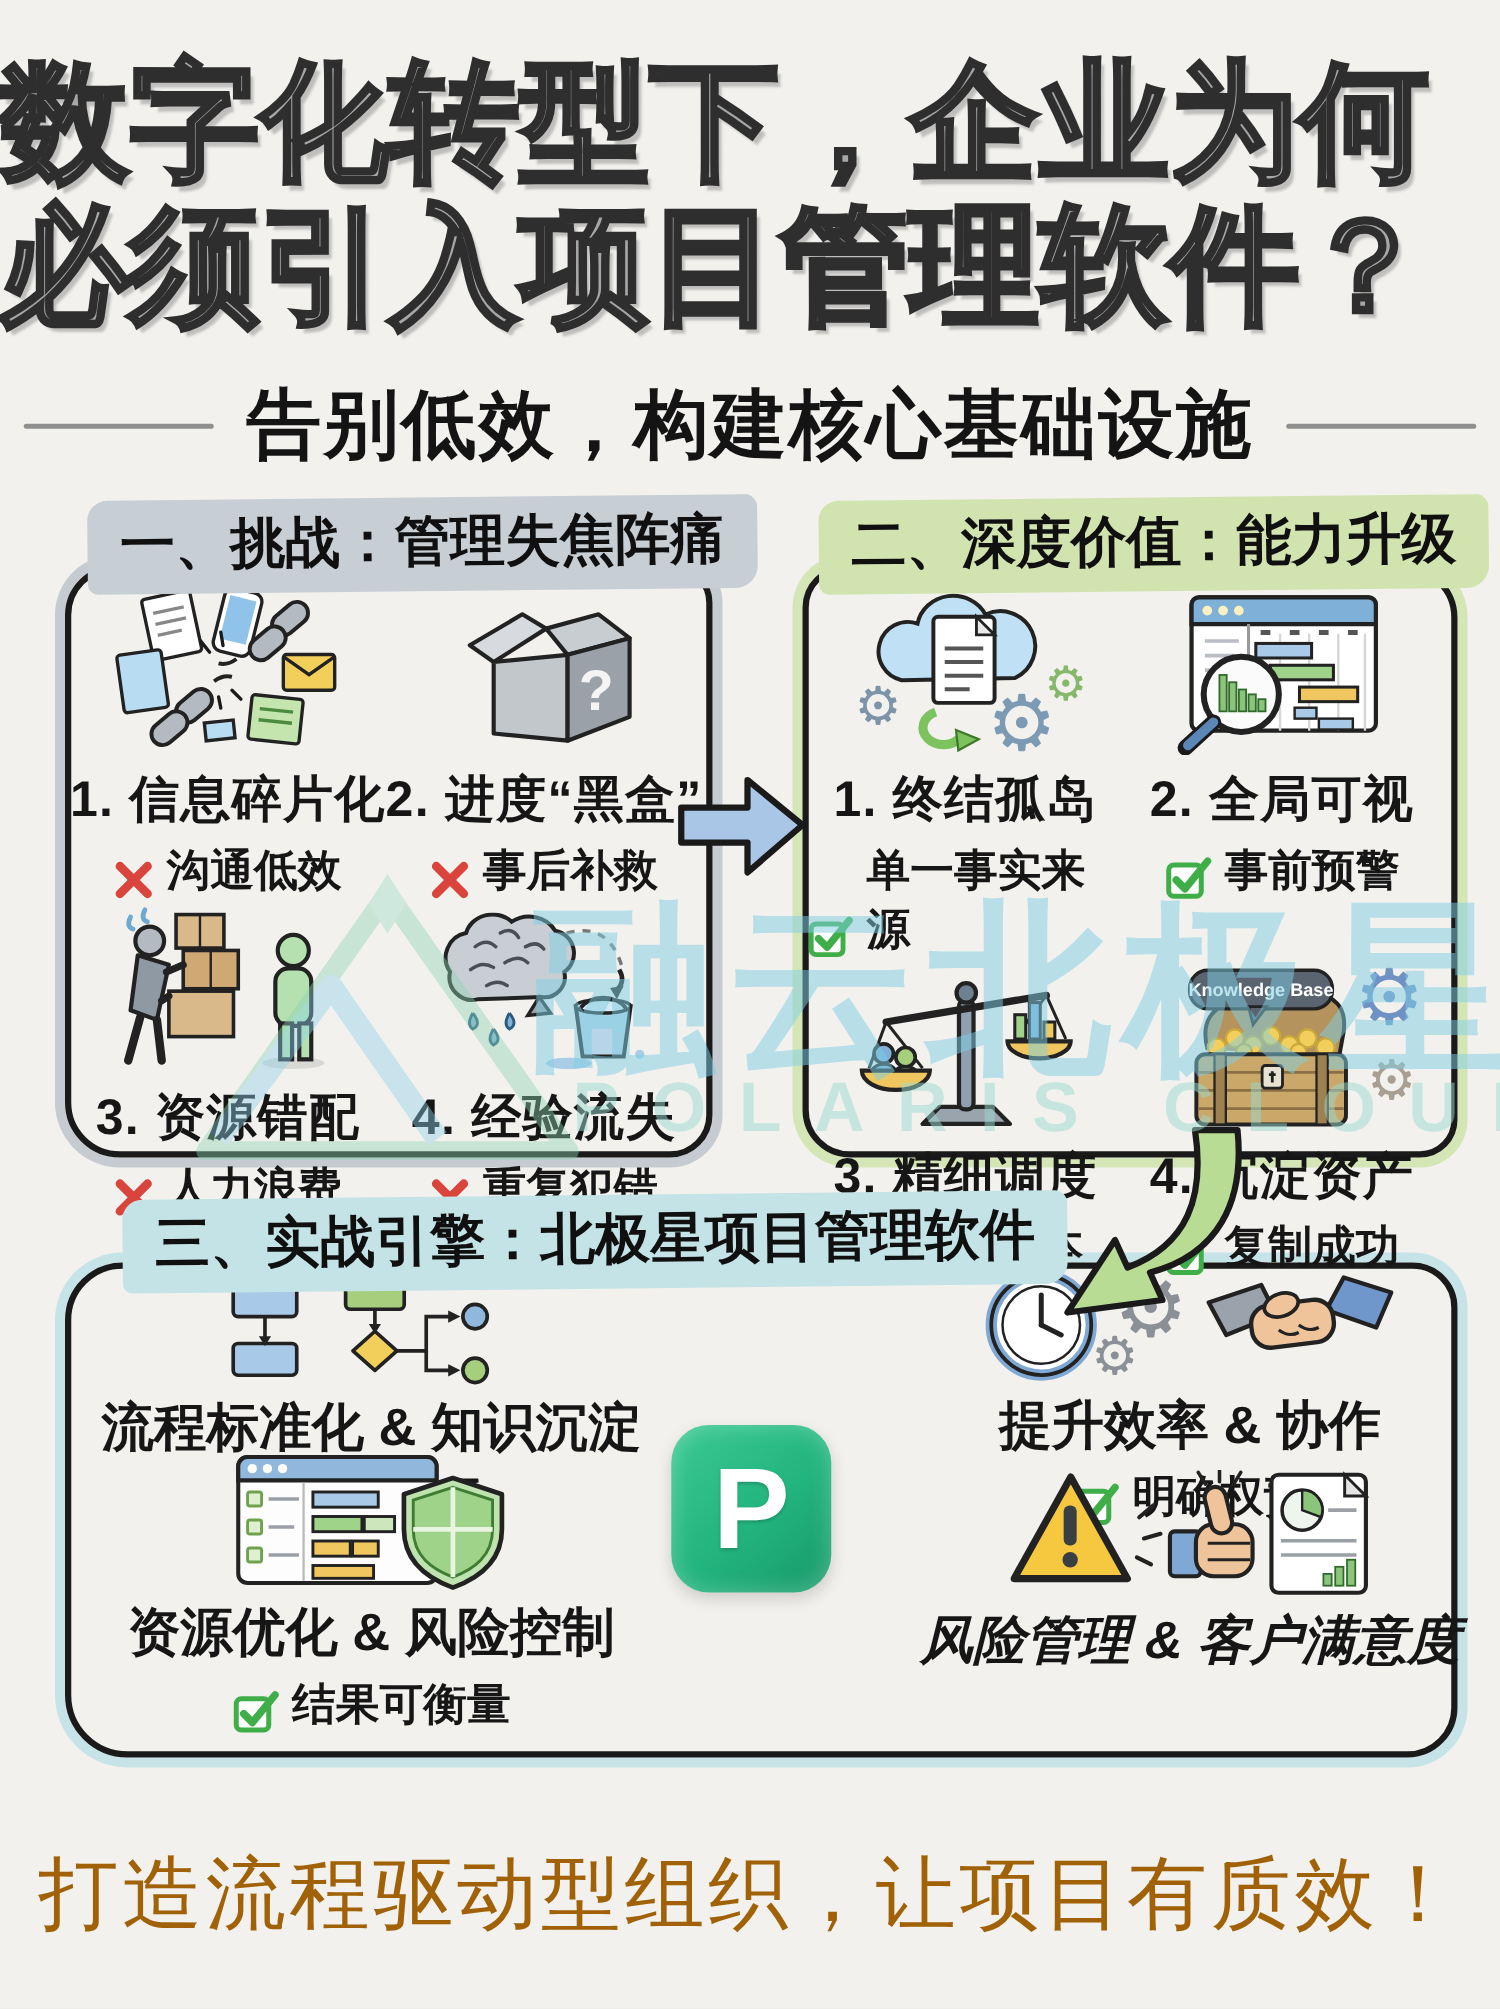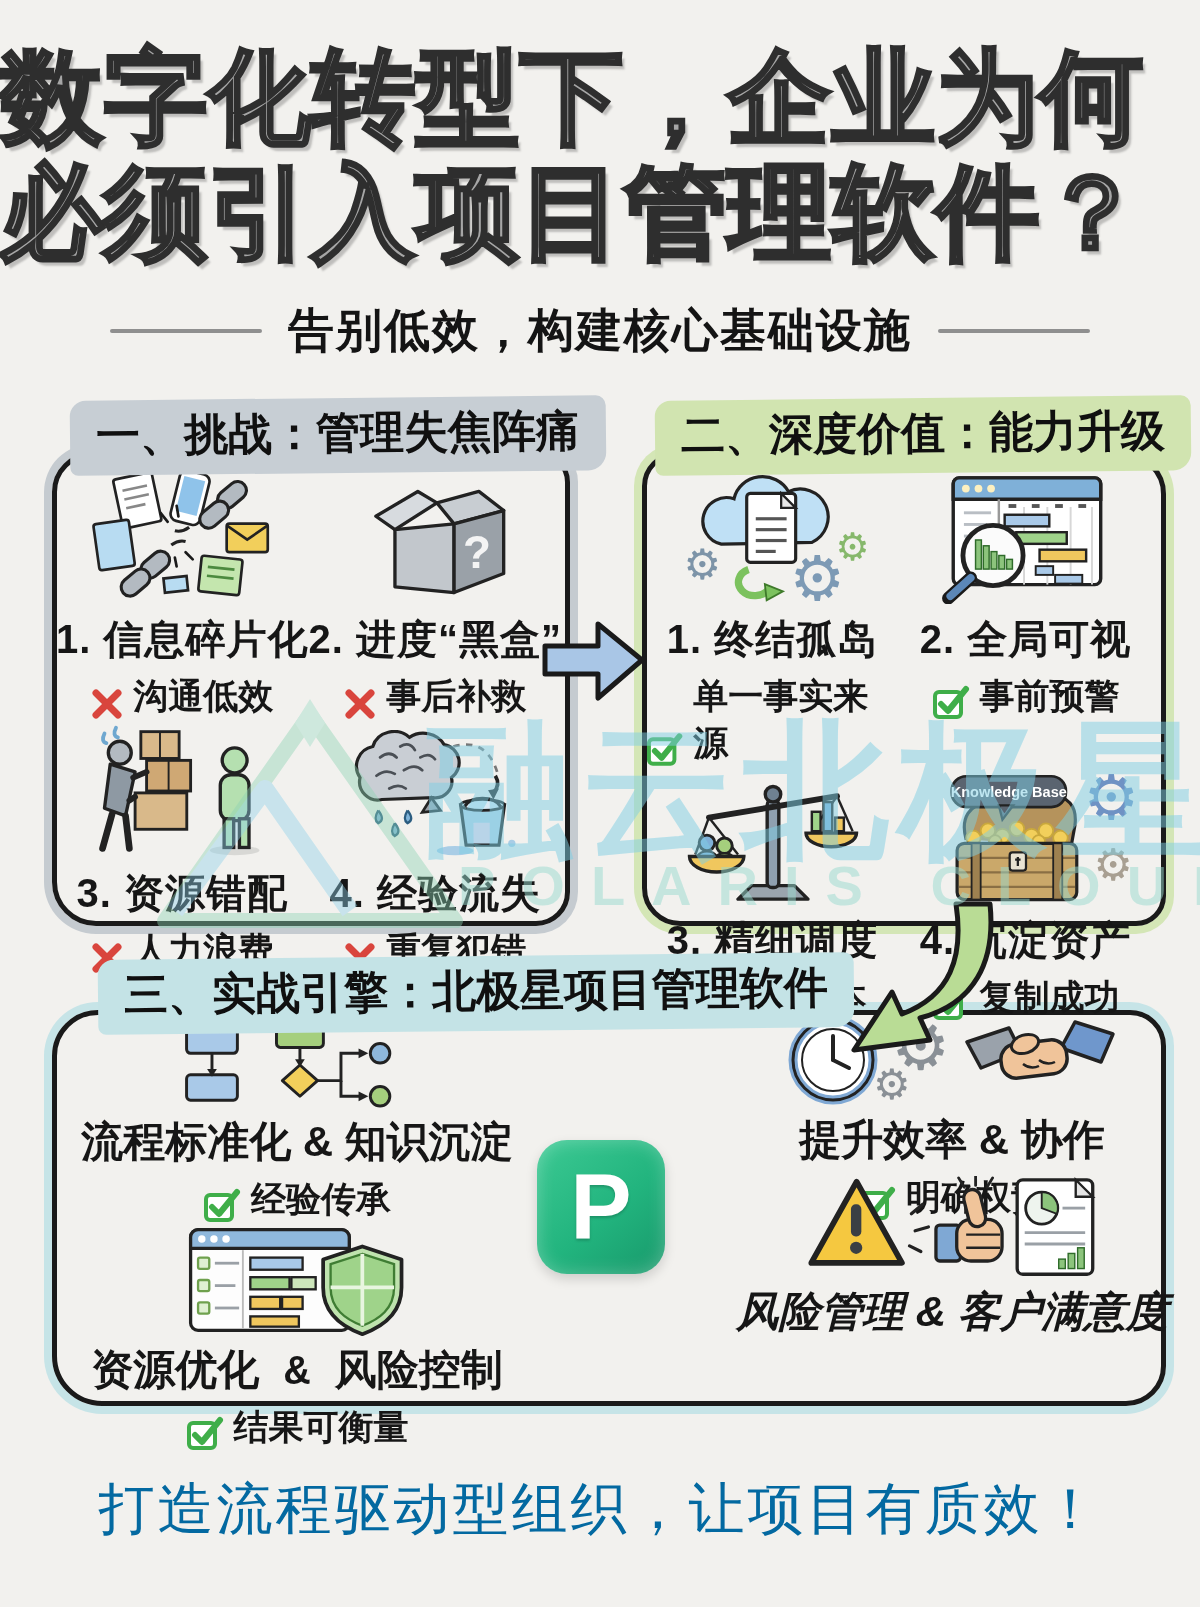--- a/index.html
+++ b/index.html
@@ -4,21 +4,21 @@
 <style>
   html,body{margin:0;padding:0;background:#e8e7e5;}
   .poster{position:relative;width:1200px;height:1607px;background:#f2f1ee;overflow:hidden;
           font-family:"Liberation Sans","DejaVu Sans",sans-serif;color:#161616;margin:0 auto;}
   
   .title{position:absolute;top:40px;left:0;width:1200px;
          font-size:103px;font-weight:800;line-height:1.12;letter-spacing:1px;
          color:#a6a6a6;-webkit-text-stroke:3.5px #2e2e2e;text-shadow:4px 5px 2px rgba(40,40,40,.25);}
   .subtitle-row{position:absolute;top:300px;left:0;width:1200px;display:flex;align-items:center;justify-content:center;gap:26px;}
   .subtitle-row .rule{width:152px;height:4px;background:#8f8f8f;border-radius:3px;}
-  .subtitle{font-size:46px;font-weight:700;color:#141414;letter-spacing:2px;}
+  .subtitle{font-size:60px;font-weight:700;color:#141414;letter-spacing:2px;}
   
   .sec-box{position:absolute;border:5px solid #1a1a1a;background:transparent;}
   .box1{left:52px;top:452px;width:508px;height:464px;border-radius:40px 30px 34px 44px;box-shadow:0 0 0 8px #c5cbd0;}
   .box2{left:642px;top:452px;width:514px;height:464px;border-radius:34px 42px 30px 38px;box-shadow:0 0 0 8px #d4e6b6;}
   .box3{left:52px;top:1010px;width:1104px;height:386px;border-radius:46px 36px 40px 50px;box-shadow:0 0 0 8px #c6e4e7;}
   .sec-head{position:absolute;z-index:10;padding:6px 26px 10px;font-size:44px;font-weight:800;color:#101010;
             border-radius:16px 10px 18px 8px;transform:rotate(-0.6deg);white-space:nowrap;}
   .head1{left:70px;top:398px;background:#c7ced4;}
   .head2{left:655px;top:398px;background:#d1e4b0;}
   .head3{left:98px;top:956px;background:#c4e3e6;}
@@ -27,36 +27,36 @@
   .grid1{left:56px;top:466px;width:500px;height:446px;}
   .grid2{left:646px;top:466px;width:506px;height:446px;}
   .cell{display:flex;flex-direction:column;align-items:center;justify-content:flex-start;}
   .item-icon{height:138px;display:flex;align-items:flex-end;justify-content:center;position:relative;}
   .item-title{font-size:40px;font-weight:800;margin-top:8px;letter-spacing:1px;white-space:nowrap;}
   .status-row{display:flex;align-items:flex-end;gap:10px;margin-top:6px;font-size:35px;font-weight:800;}
   
   .eng-item{position:absolute;display:flex;flex-direction:column;align-items:center;z-index:5;}
   .e1{left:62px;top:1022px;width:470px;}
   .e2{left:732px;top:1012px;width:440px;}
-  .e3{left:62px;top:1224px;width:470px;font-family:Liberation Mono, monospace;}
+  .e3{left:62px;top:1160px;width:470px;}
   .e4{left:732px;top:1176px;width:440px;font-style:italic;}
   .eng-icon{display:flex;align-items:flex-end;justify-content:center;position:relative;}
   .eng-title{font-size:42px;font-weight:800;margin-top:6px;white-space:nowrap;}
   
   .flow-arrow{position:absolute;left:542px;top:616px;z-index:8;}
   .down-arrow{position:absolute;left:838px;top:900px;z-index:25;}
   
   .app-icon{position:absolute;left:537px;top:1140px;width:128px;height:134px;border-radius:30px;z-index:6;
             background:linear-gradient(140deg,#3cc993 0%,#22b47e 55%,#18996b 100%);
             display:flex;align-items:center;justify-content:center;
             box-shadow:inset 0 0 18px rgba(255,255,255,.28),0 5px 12px rgba(0,0,0,.15);}
   .app-letter{font-size:92px;font-weight:800;color:#ffffff;text-shadow:0 2px 3px rgba(0,0,0,.2);}
   
   .tagline{position:absolute;top:1472px;left:0;width:1200px;text-align:center;
-           font-size:56px;font-weight:500;letter-spacing:3px;color:#0369a1;}
+           font-size:64px;font-weight:500;letter-spacing:3px;color:#a16207;}
   
   .watermark{position:absolute;left:0;top:3px;width:1200px;height:1607px;z-index:30;pointer-events:none;}
   .wm-logo{position:absolute;left:145px;top:690px;opacity:.42;}
   .wm-text{position:absolute;left:425px;top:690px;font-size:148px;font-weight:700;letter-spacing:10px;
            color:#7fcfe4;opacity:.5;white-space:nowrap;}
   .wm-sub{position:absolute;left:458px;top:850px;font-size:56px;font-weight:700;letter-spacing:26px;
           color:#9adbd0;opacity:.5;white-space:nowrap;}
   .gear{position:absolute;font-family:"DejaVu Sans",sans-serif;line-height:1;}
 </style>
 </head>

